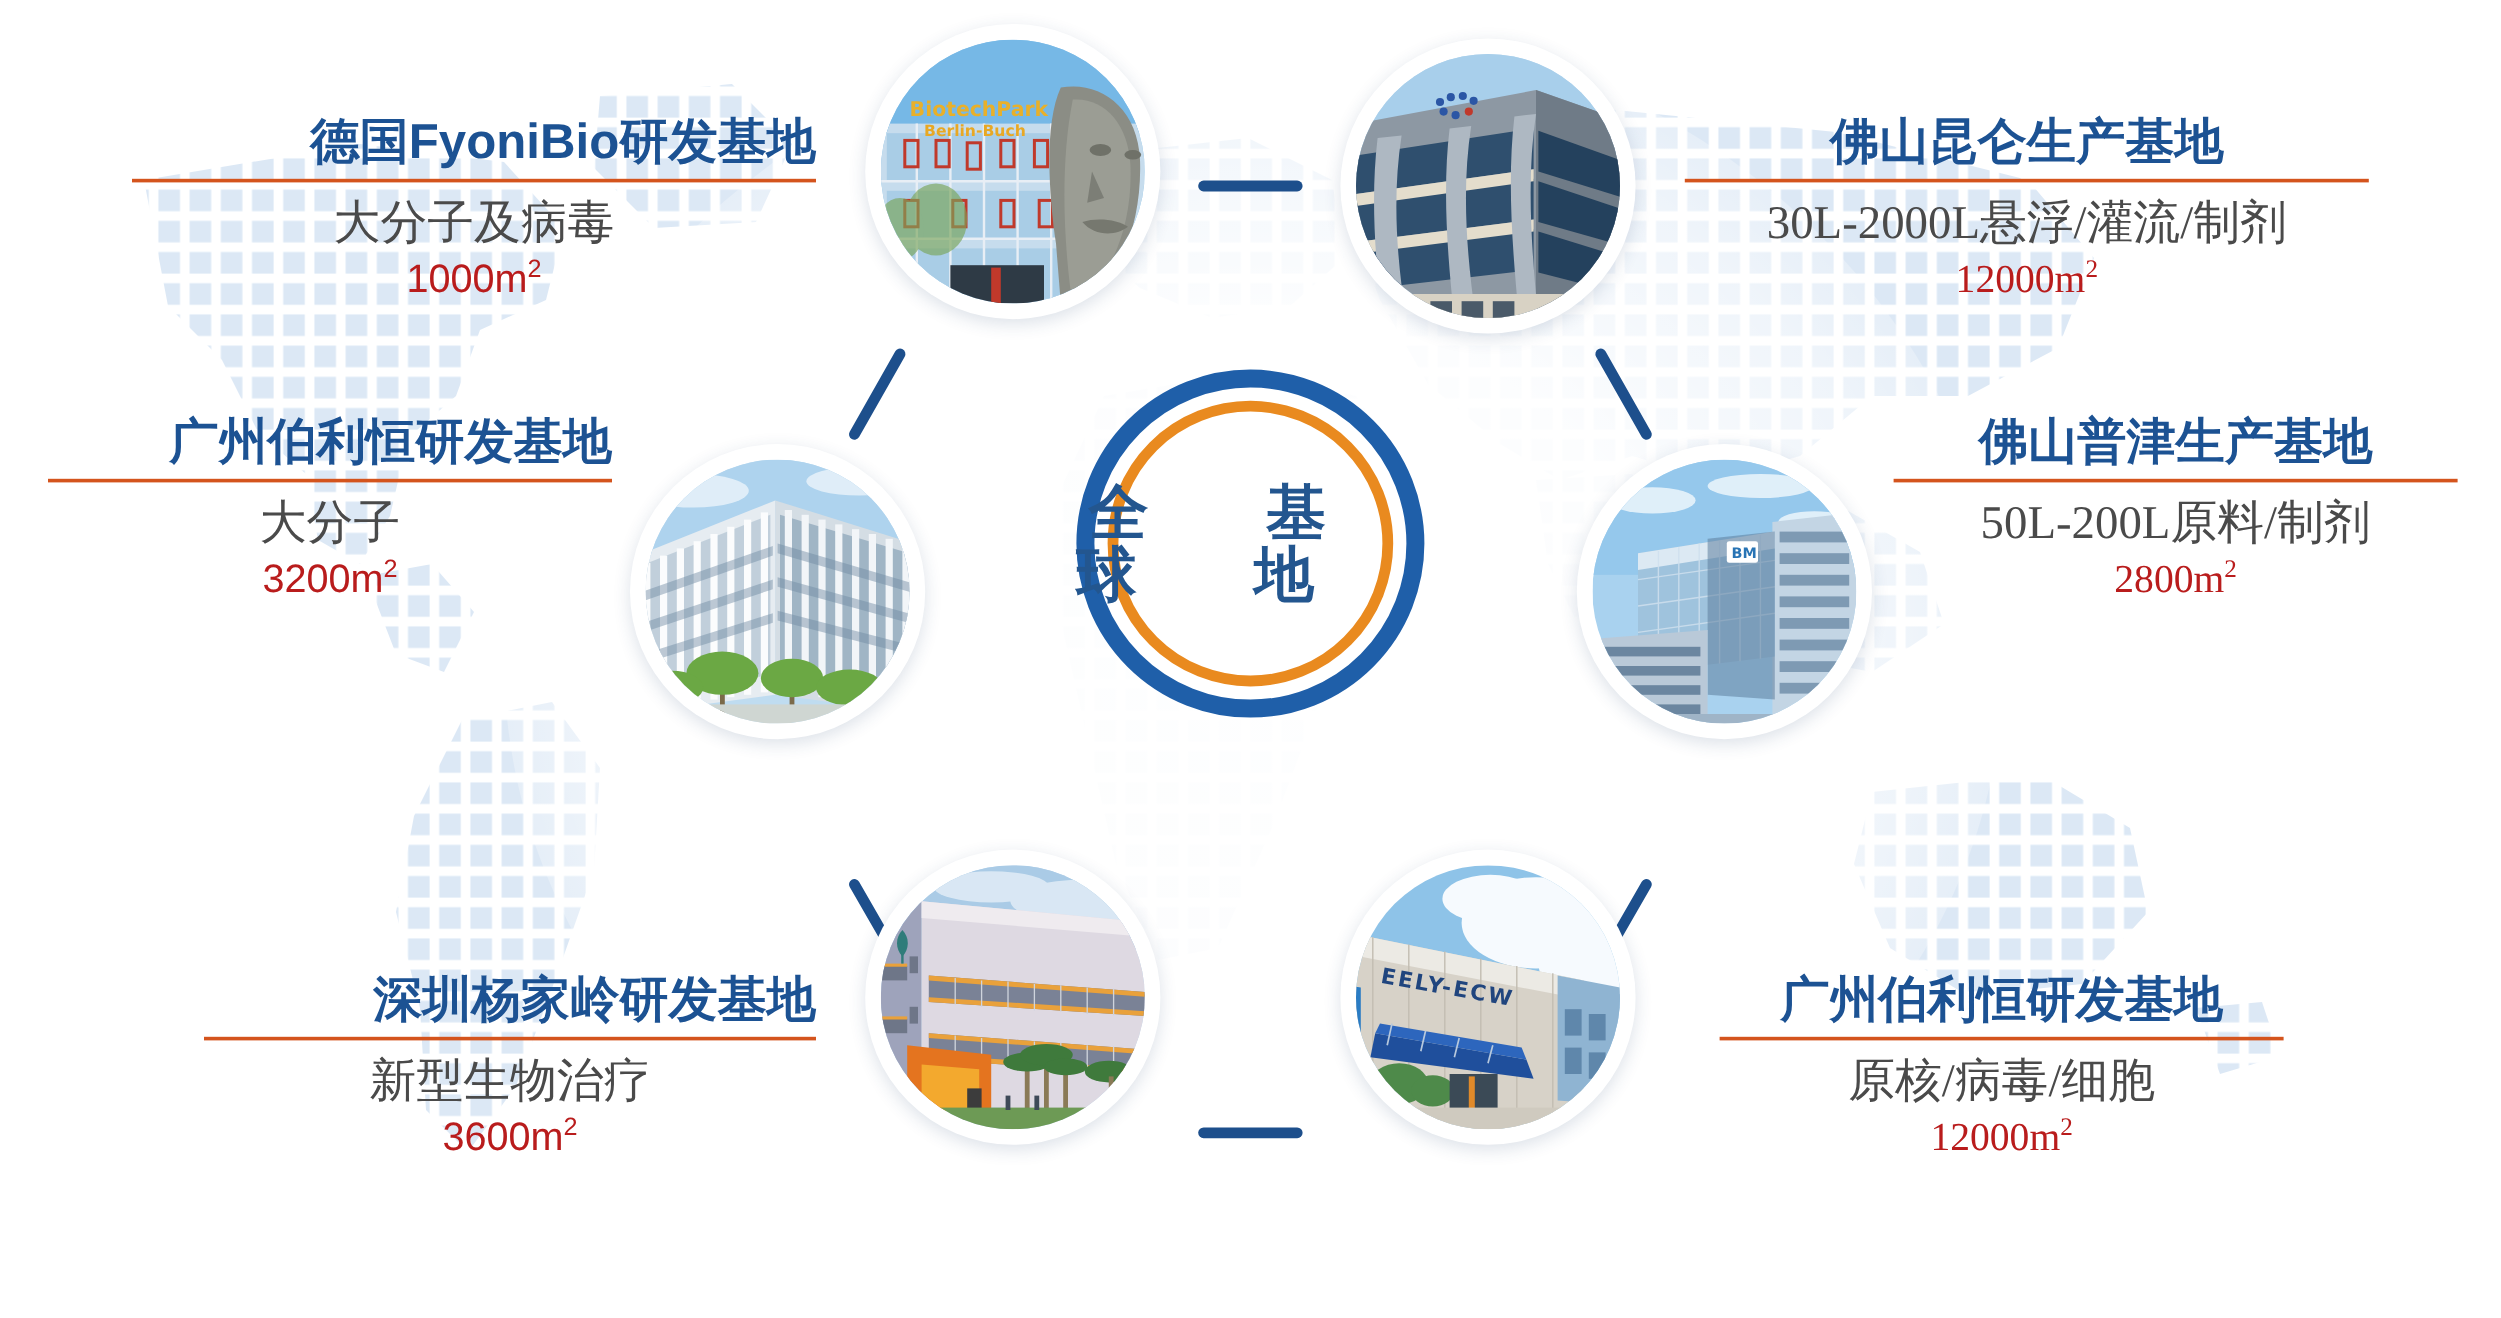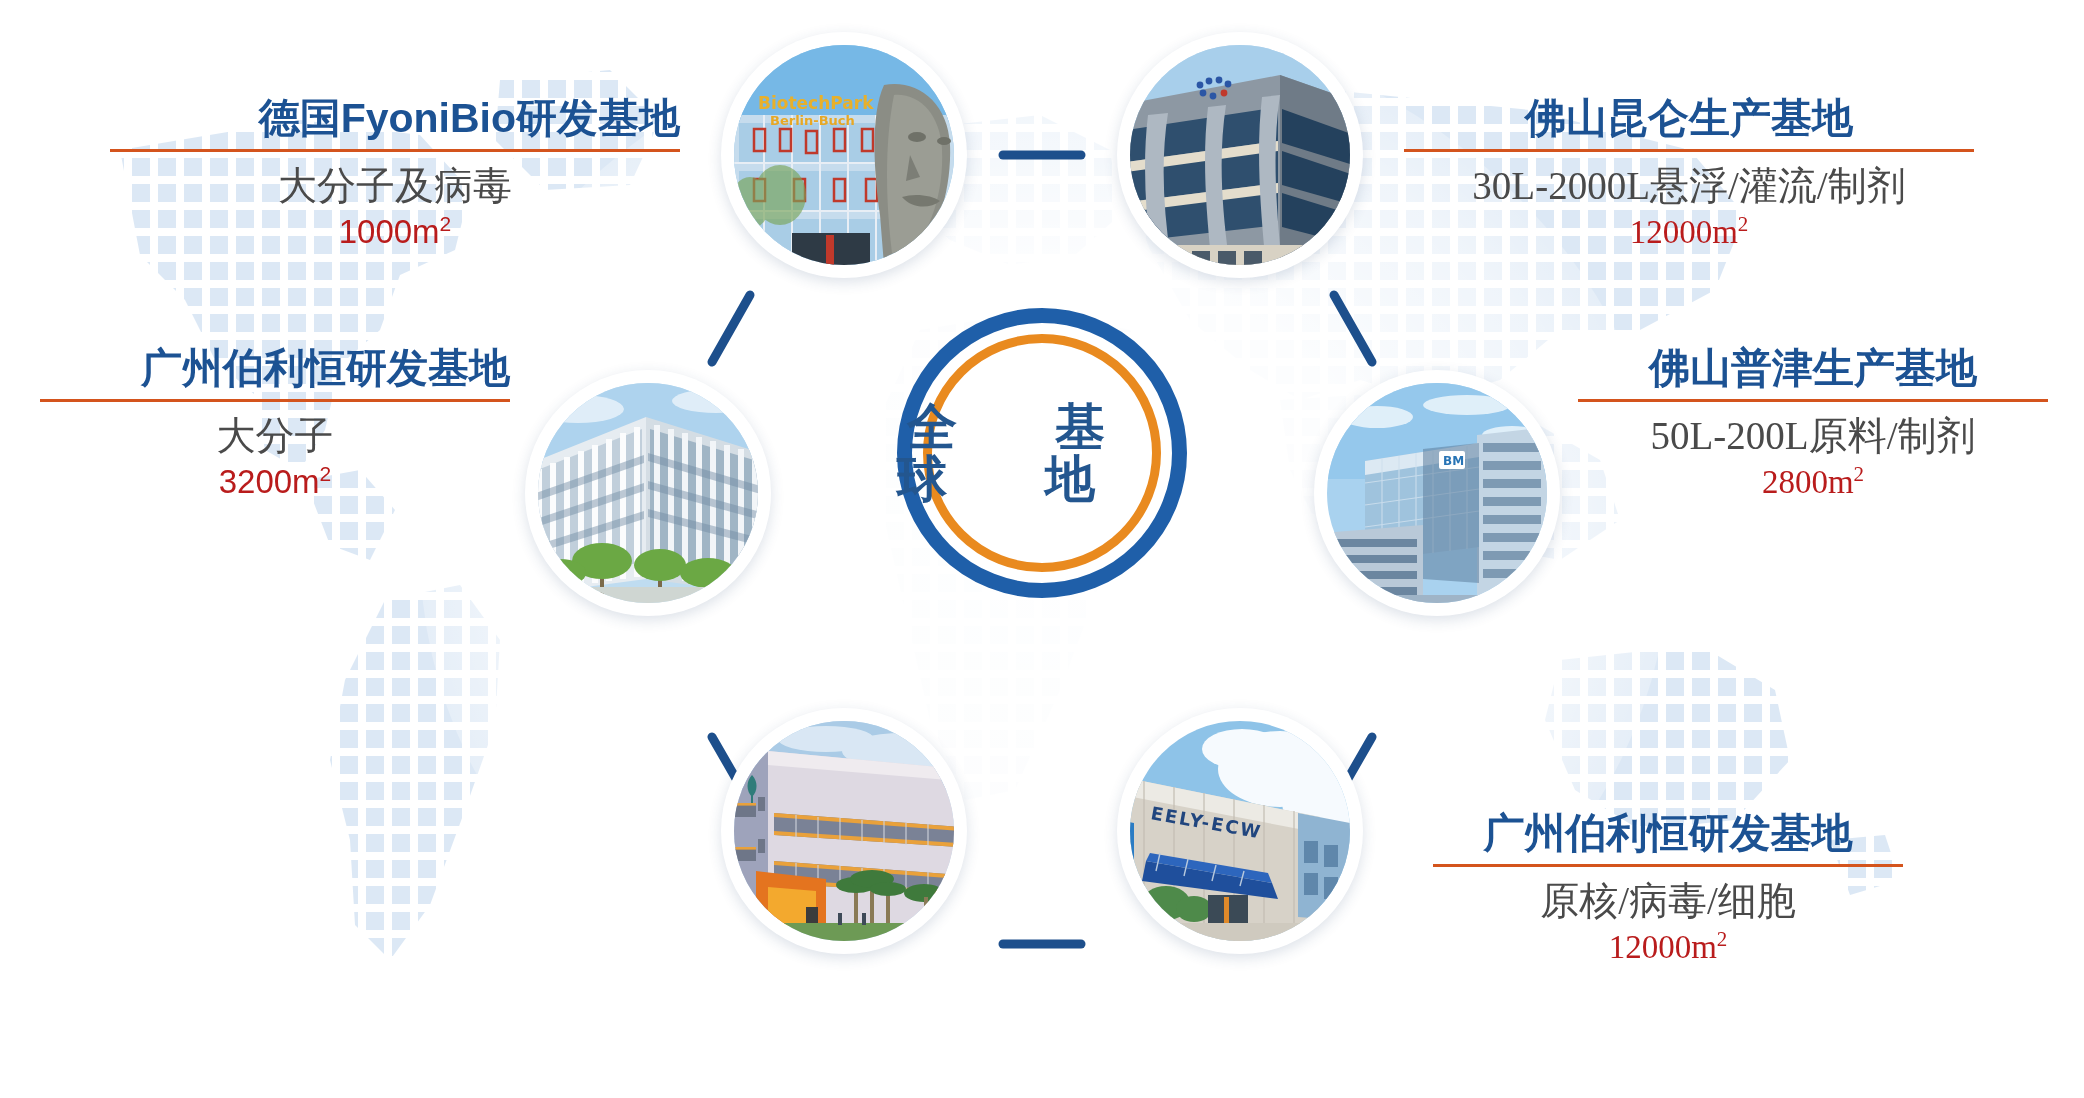--- a/index.html
+++ b/index.html
@@ -184,21 +184,21 @@
       <path d="M 1372 737 L 1334 803"></path>
 
       <path d="M 1081 944 L 1003 944"></path>
 
       <path d="M 750 803 L 712 737"></path>
 
       <path d="M 712 362 L 750 295"></path>
     </g>
   </svg>
 
-  <div class="photo-node" style="left:721px; top:32px;">
+  <div class="photo-node" style="left:721px; top:20px;">
     <div class="disc">
       <svg class="photo-art" viewBox="0 0 220 220" preserveAspectRatio="xMidYMid slice">
         <rect width="220" height="220" fill="#8fc6ea"></rect>
         <rect y="0" width="220" height="78" fill="#76b8e6"></rect>
 
         <rect x="0" y="70" width="220" height="150" fill="#c6dced"></rect>
         <g fill="#a9cde6">
           <rect x="5" y="78" width="160" height="40"></rect>
           <rect x="5" y="126" width="160" height="40"></rect>
           <rect x="5" y="174" width="160" height="42"></rect>
@@ -572,20 +572,28 @@
 
   <div class="label-block align-right" style="left:40px; top:345px; width:470px;">
     <div class="label-title">广州伯利恒研发基地</div>
     <div class="label-rule"></div>
     <div class="label-sub sub-center">大分子</div>
     <div class="label-area sub-center">
       <span>3200</span><span>m</span><sup>2</sup>
     </div>
   </div>
 
+  <div class="label-block align-right" style="left:170px; top:810px; width:510px;">
+    <div class="label-title">深圳杨家岭研发基地</div>
+    <div class="label-rule"></div>
+    <div class="label-sub sub-center">新型生物治疗</div>
+    <div class="label-area sub-center">
+      <span>3600</span><span>m</span><sup>2</sup>
+    </div>
+  </div>
 
   <div class="label-block align-left" style="left:1404px; top:95px; width:570px;">
     <div class="label-title align-center">佛山昆仑生产基地</div>
     <div class="label-rule"></div>
     <div class="label-sub sub-center">30L-2000L悬浮/灌流/制剂</div>
     <div class="label-area sub-center">
       <span>12000</span><span>m</span><sup>2</sup>
     </div>
   </div>
 

